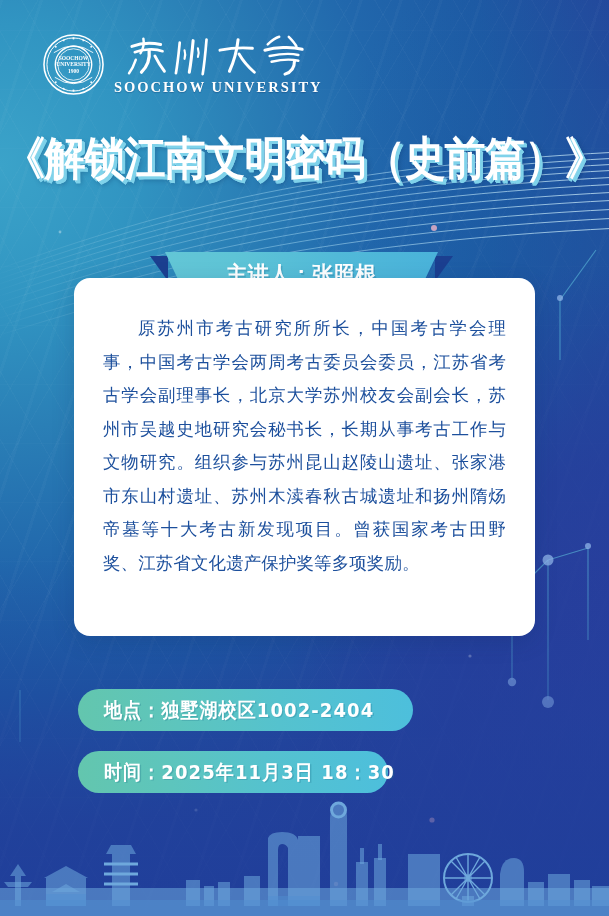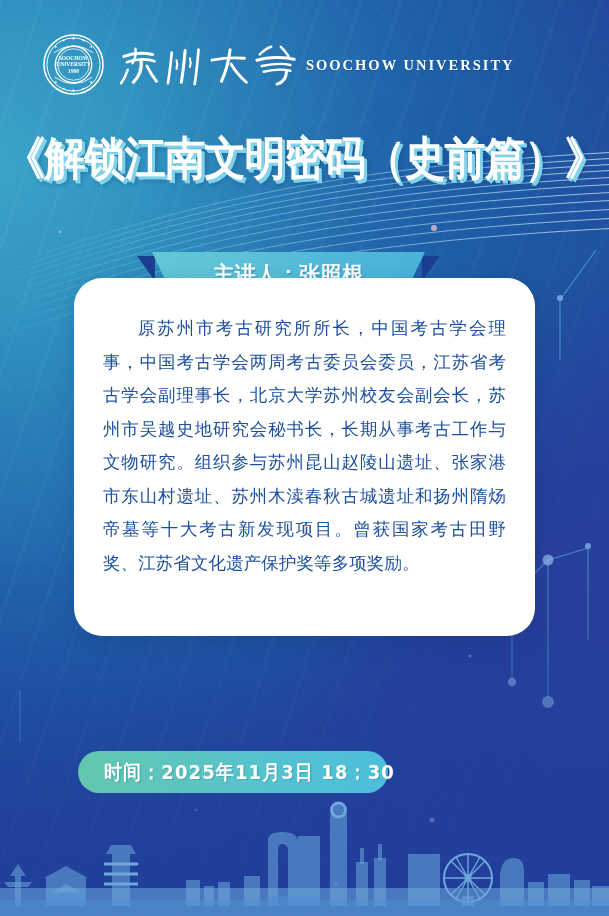--- a/index.html
+++ b/index.html
@@ -51,21 +51,21 @@
 
   
   .skyline{position:absolute;left:0;bottom:0;width:609px;height:120px;}
 
   
   .logo-wrap{
     position:absolute;left:42px;top:33px;
     display:flex;align-items:center;gap:9px;
   }
   .seal{width:63px;height:63px;flex:none;}
-  .logo-text{display:flex;align-items:center;}
+  .logo-text{display:flex;flex-direction:column;align-items:center;}
   .cn-brand{
     height:44px;width:192px;display:block;
   }
   .en-brand{
     font-family:"Liberation Serif","DejaVu Serif",serif;
     color:#ffffff;font-weight:bold;
     font-size:14.5px;letter-spacing:2.0px;
     margin-top:2px;white-space:nowrap;
     text-shadow:0 1px 1px rgba(10,50,100,.35);
   }
@@ -83,21 +83,21 @@
     text-shadow:
       3px 3px 0 #7fd2ea,
       3px 3px 0 #7fd2ea,
       2px 2px 0 #8ed8ee,
       4px 4px 5px rgba(10,45,95,.35);
     transform:scaleY(1.12);
   }
 
   
   .ribbon{
-    position:absolute;left:152px;top:252px;width:273px;height:46px;
+    position:absolute;left:165px;top:252px;width:273px;height:46px;
   }
   .ribbon .flapL,.ribbon .flapR{
     position:absolute;top:4px;width:18px;height:25px;
   }
   .ribbon .flapL{left:-15px;}
   .ribbon .flapR{right:-15px;}
   .ribbon .band{
     position:absolute;left:0;top:0;width:273px;height:46px;
     background:linear-gradient(100deg,#63c6d6 0%,#5ec4d6 25%,#51b9d8 62%,#49b2da 100%);
     clip-path:polygon(0 0,100% 0,92% 100%,8% 100%);
@@ -106,21 +106,21 @@
   .ribbon .band span{
     font-family:"DejaVu Sans","Liberation Sans",sans-serif;
     font-weight:bold;font-size:21px;color:#fff;letter-spacing:.5px;
     text-shadow:1.6px 1.6px 0 rgba(30,110,150,.30);
     transform:translateY(-1px);
   }
 
   
   .card{
     position:absolute;left:74px;top:278px;width:461px;height:358px;
-    background:#ffffff;border-radius:28px;
+    background:#ffffff;border-radius:16px;
     box-shadow:0 6px 22px rgba(10,40,90,.18);
   }
   .card-body{
     padding:34px 29px 20px 29px;
     font-family:"DejaVu Serif","Liberation Serif",serif;
     font-size:17.4px;
     line-height:33.5px;
     color:#1c4f9c;
     text-align:justify;
     text-justify:inter-ideograph;
@@ -342,17 +342,20 @@
     </svg>
     <div class="band">
       <span>主讲人：张照根</span>
     </div>
   </div>
 
   <div class="card">
     <div class="card-body">原苏州市考古研究所所长，中国考古学会理事，中国考古学会两周考古委员会委员，江苏省考古学会副理事长，北京大学苏州校友会副会长，苏州市吴越史地研究会秘书长，长期从事考古工作与文物研究。组织参与苏州昆山赵陵山遗址、张家港市东山村遗址、苏州木渎春秋古城遗址和扬州隋炀帝墓等十大考古新发现项目。曾获国家考古田野奖、江苏省文化遗产保护奖等多项奖励。</div>
   </div>
 
+  <div class="pill pill-loc">
+    <span>地点：独墅湖校区1002-2404</span>
+  </div>
   <div class="pill pill-time">
     <span>时间：2025年11月3日 18：30</span>
   </div>
 
 </div>
 
 </body></html>

